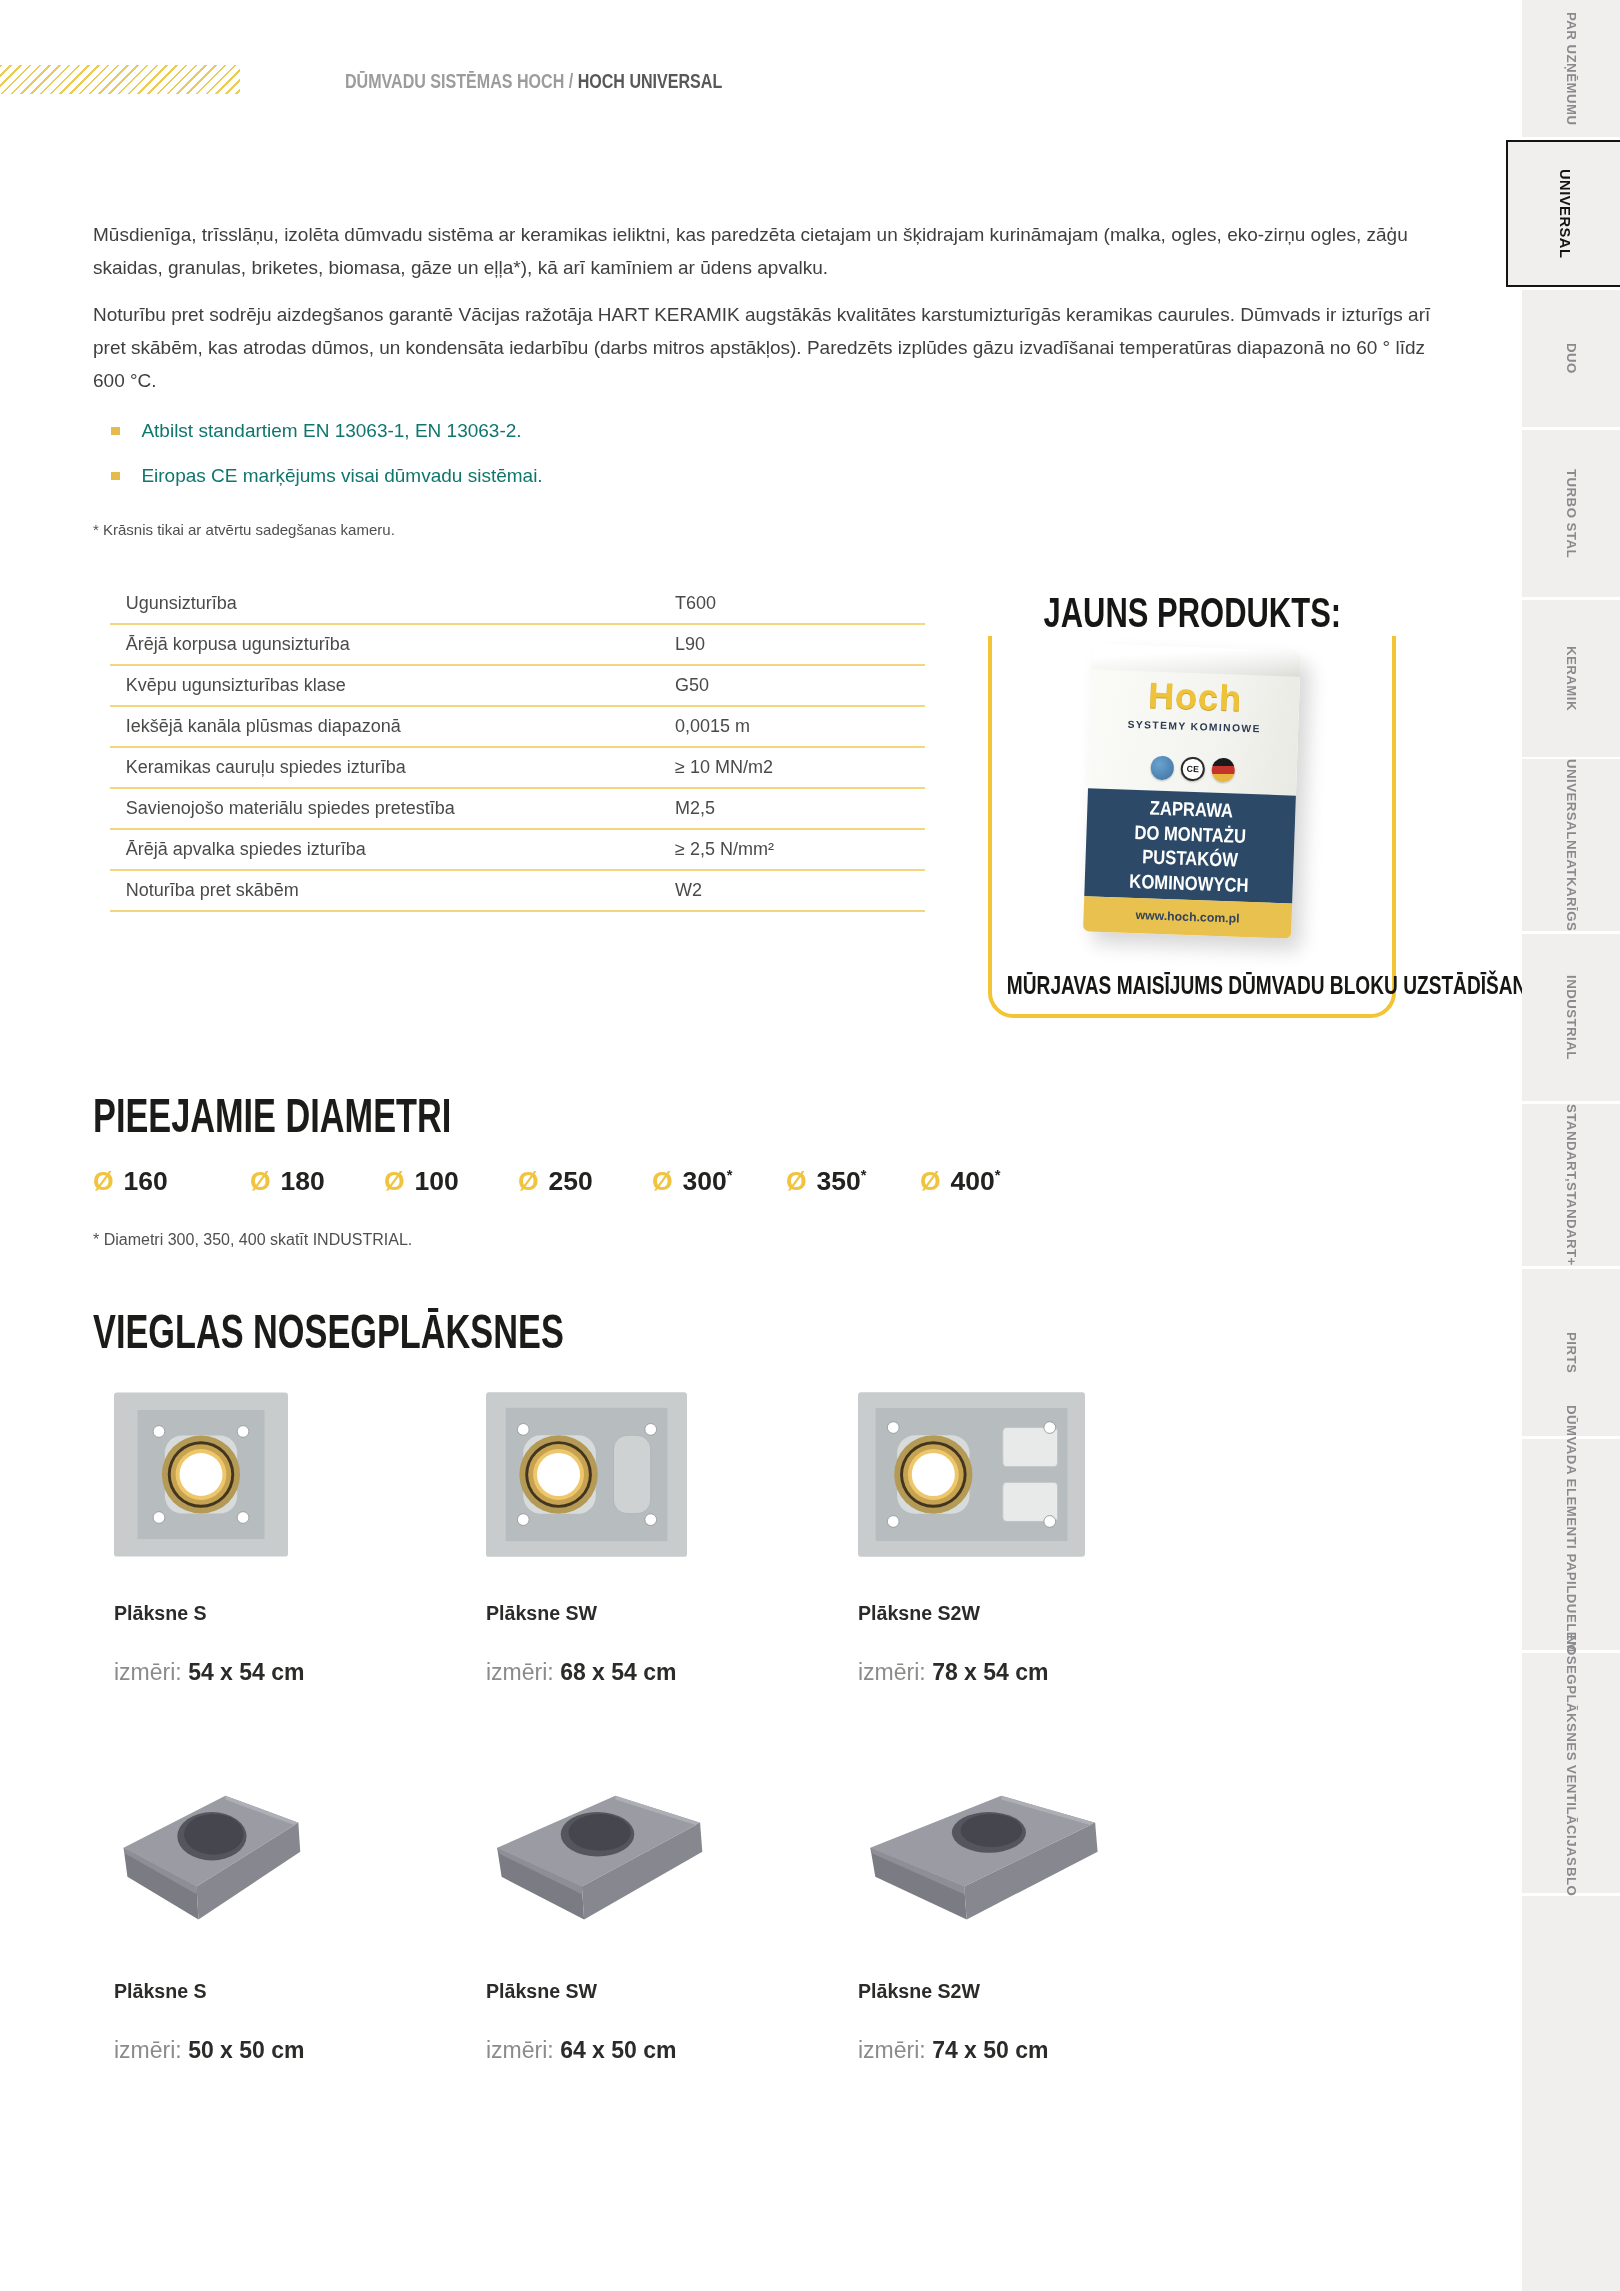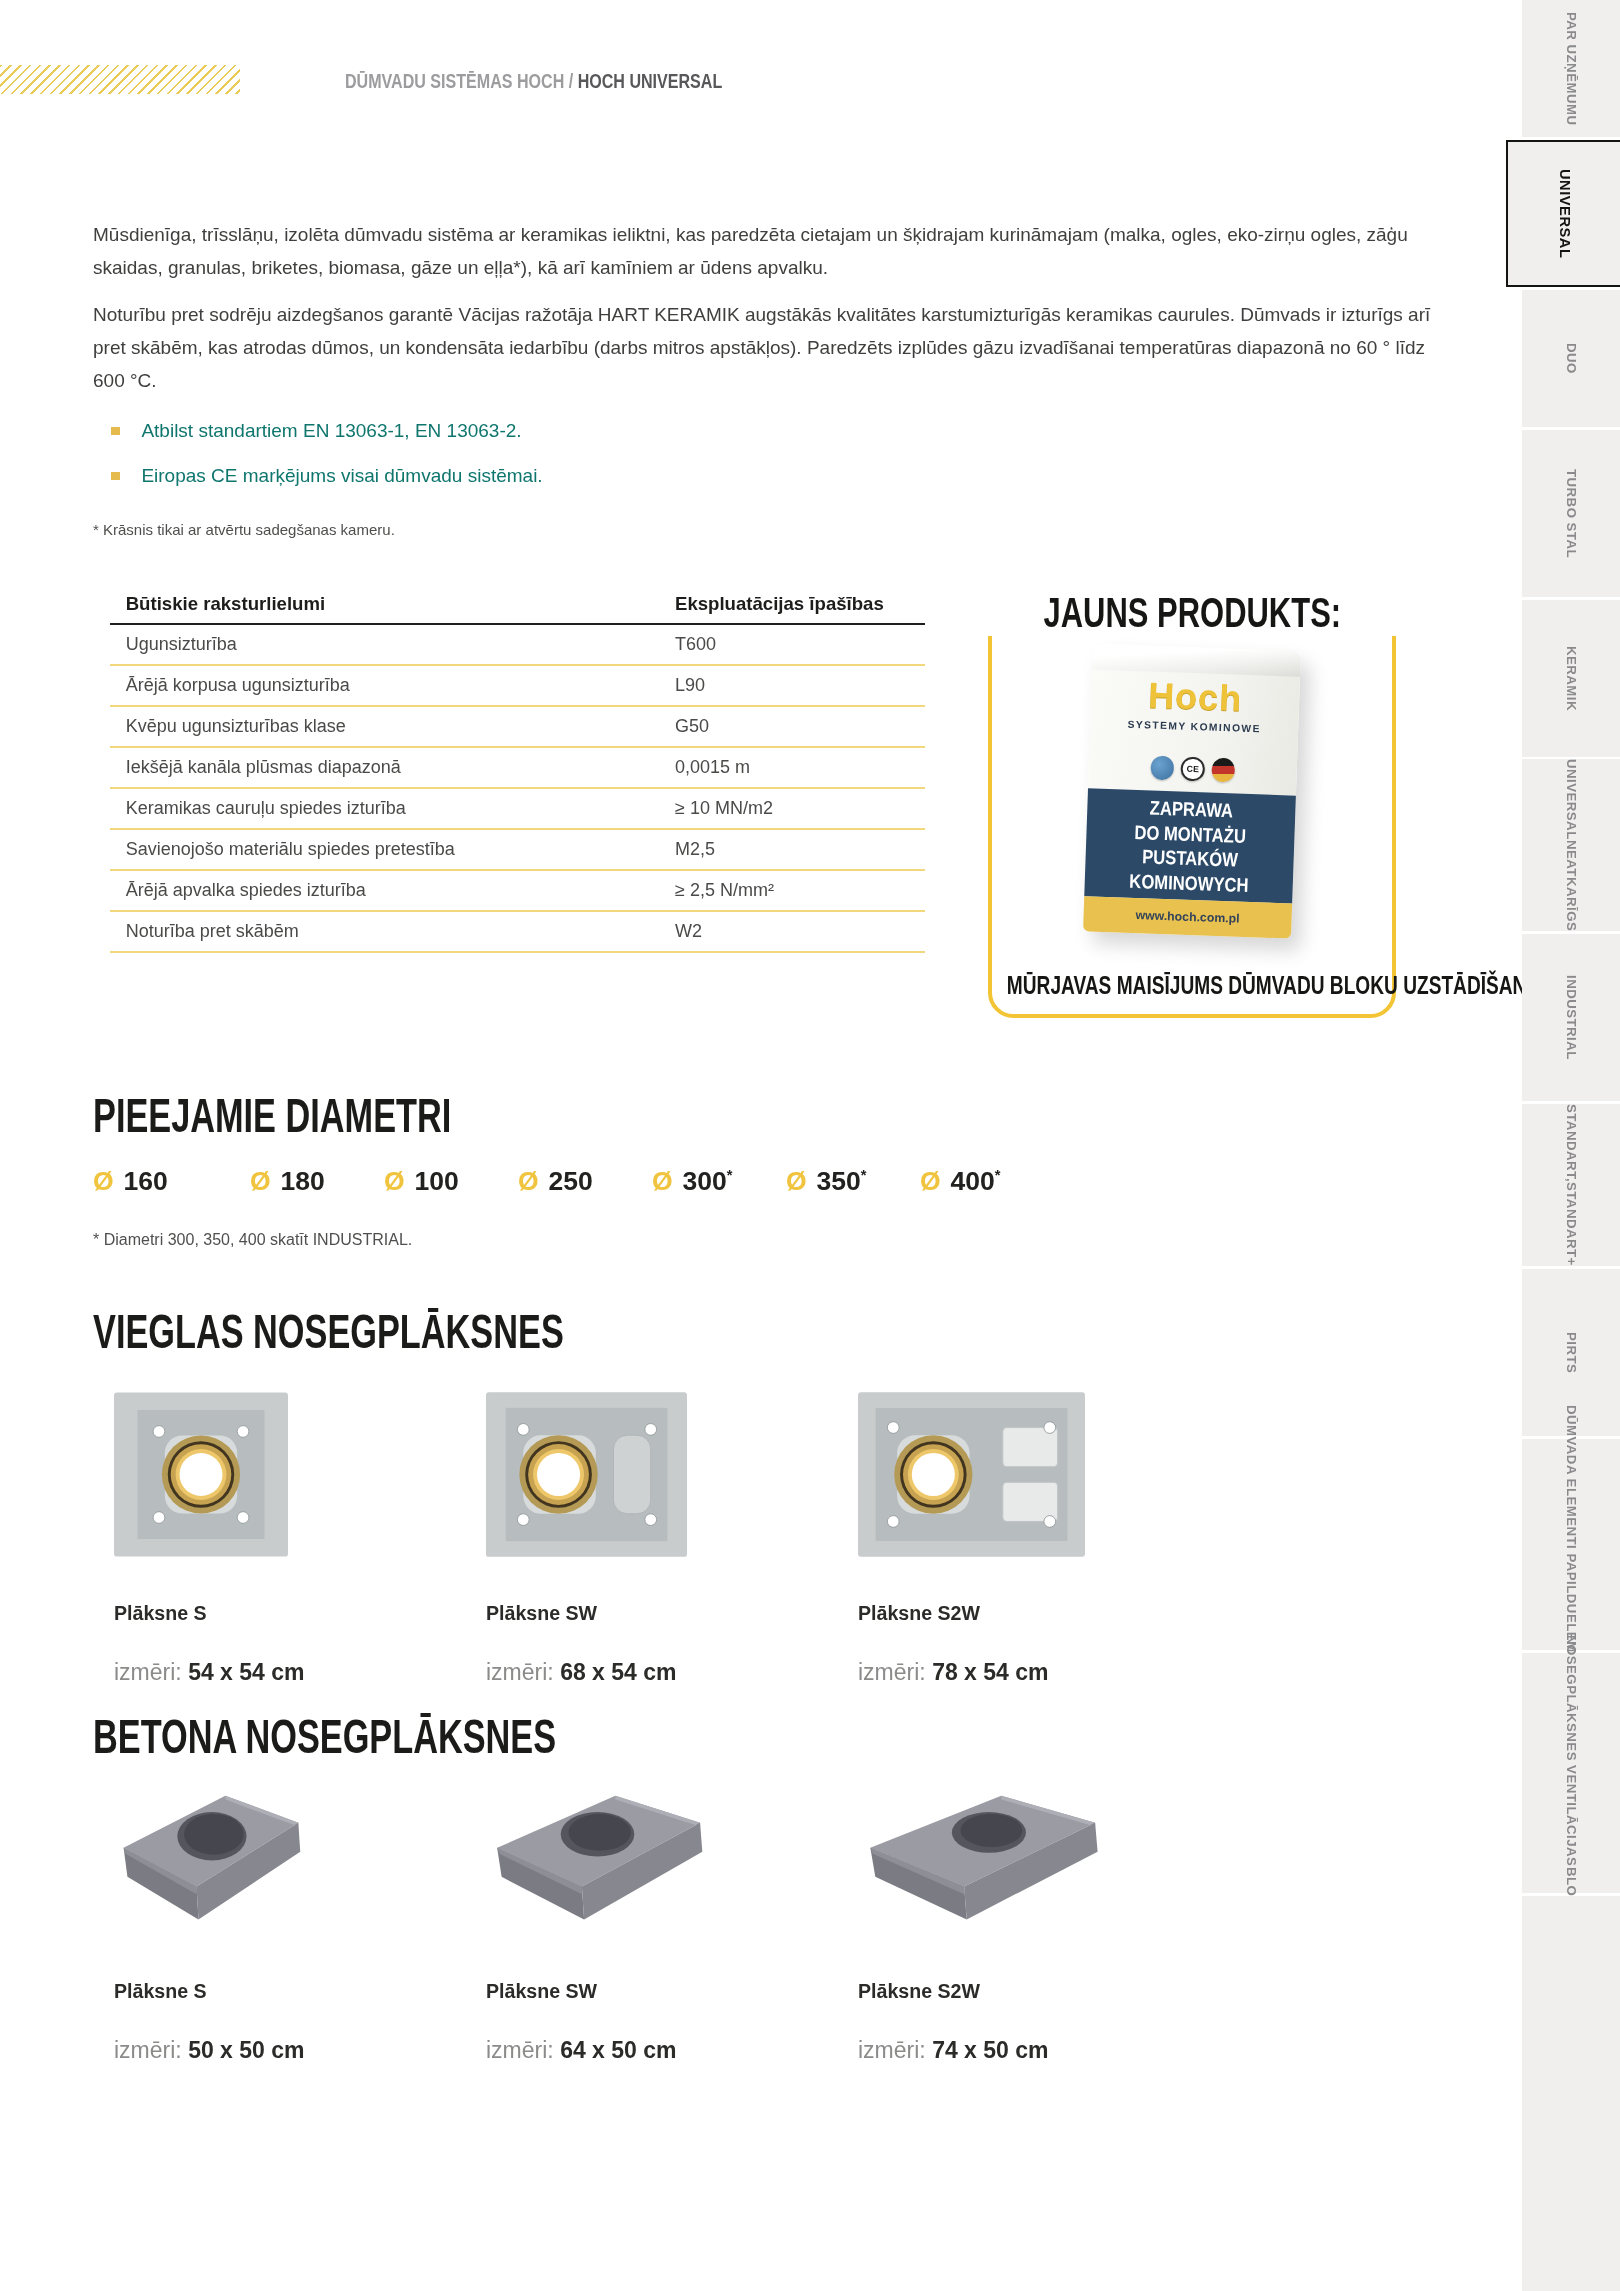--- a/index.html
+++ b/index.html
@@ -105,24 +105,20 @@
     <span class="sq"></span>
     <span>Atbilst standartiem EN 13063-1, EN 13063-2.</span>
   </div>
   <div class="abs bullet" style="top:465px">
     <span class="sq"></span>
     <span>Eiropas CE marķējums visai dūmvadu sistēmai.</span>
   </div>
   <div class="abs footnote" style="top:521px">* Krāsnis tikai ar atvērtu sadegšanas kameru.</div>
 
   <div class="abs spec-table">
-    <div class="trow thead">
-      <div class="c1">Būtiskie raksturlielumi</div>
-      <div class="c2">Ekspluatācijas īpašības</div>
-    </div>
     <div class="trow">
       <div class="c1">Ugunsizturība</div>
       <div class="c2">T600</div>
     </div>
     <div class="trow">
       <div class="c1">Ārējā korpusa ugunsizturība</div>
       <div class="c2">L90</div>
     </div>
     <div class="trow">
       <div class="c1">Kvēpu ugunsizturības klase</div>
@@ -251,21 +247,20 @@
           <circle cx="77" cy="84" r="31" fill="#c7a351"></circle>
           <circle cx="77" cy="84" r="26" fill="#edc769"></circle>
           <circle cx="77" cy="84" r="22" fill="#ffffff"></circle>
         </svg>
       </div>
       <div class="pname">Plāksne S2W</div>
       <div class="psize"><span>izmēri:</span> <b>78 x 54 cm</b></div>
     </div>
   </div>
 
-  <div class="abs h1" style="left:93px;top:1711px"><span class="cond">BETONA NOSEGPLĀKSNES</span></div>
 
   <div class="abs grid" style="left:114px;top:1786px">
 
     <div class="pcard">
       <div class="img-slot concrete">
         <svg width="192" height="145" viewBox="0 0 200 150" preserveAspectRatio="none">
           <polygon points="10,64 116,10 192,38 86,104" fill="#9b9ba3"></polygon>
           <polygon points="116,10 192,38 192,42 116,14" fill="#aeaeb6"></polygon>
           <ellipse cx="102" cy="52" rx="36" ry="25" fill="#55555d"></ellipse>
           <ellipse cx="104" cy="50" rx="31" ry="21" fill="#46464e"></ellipse>

